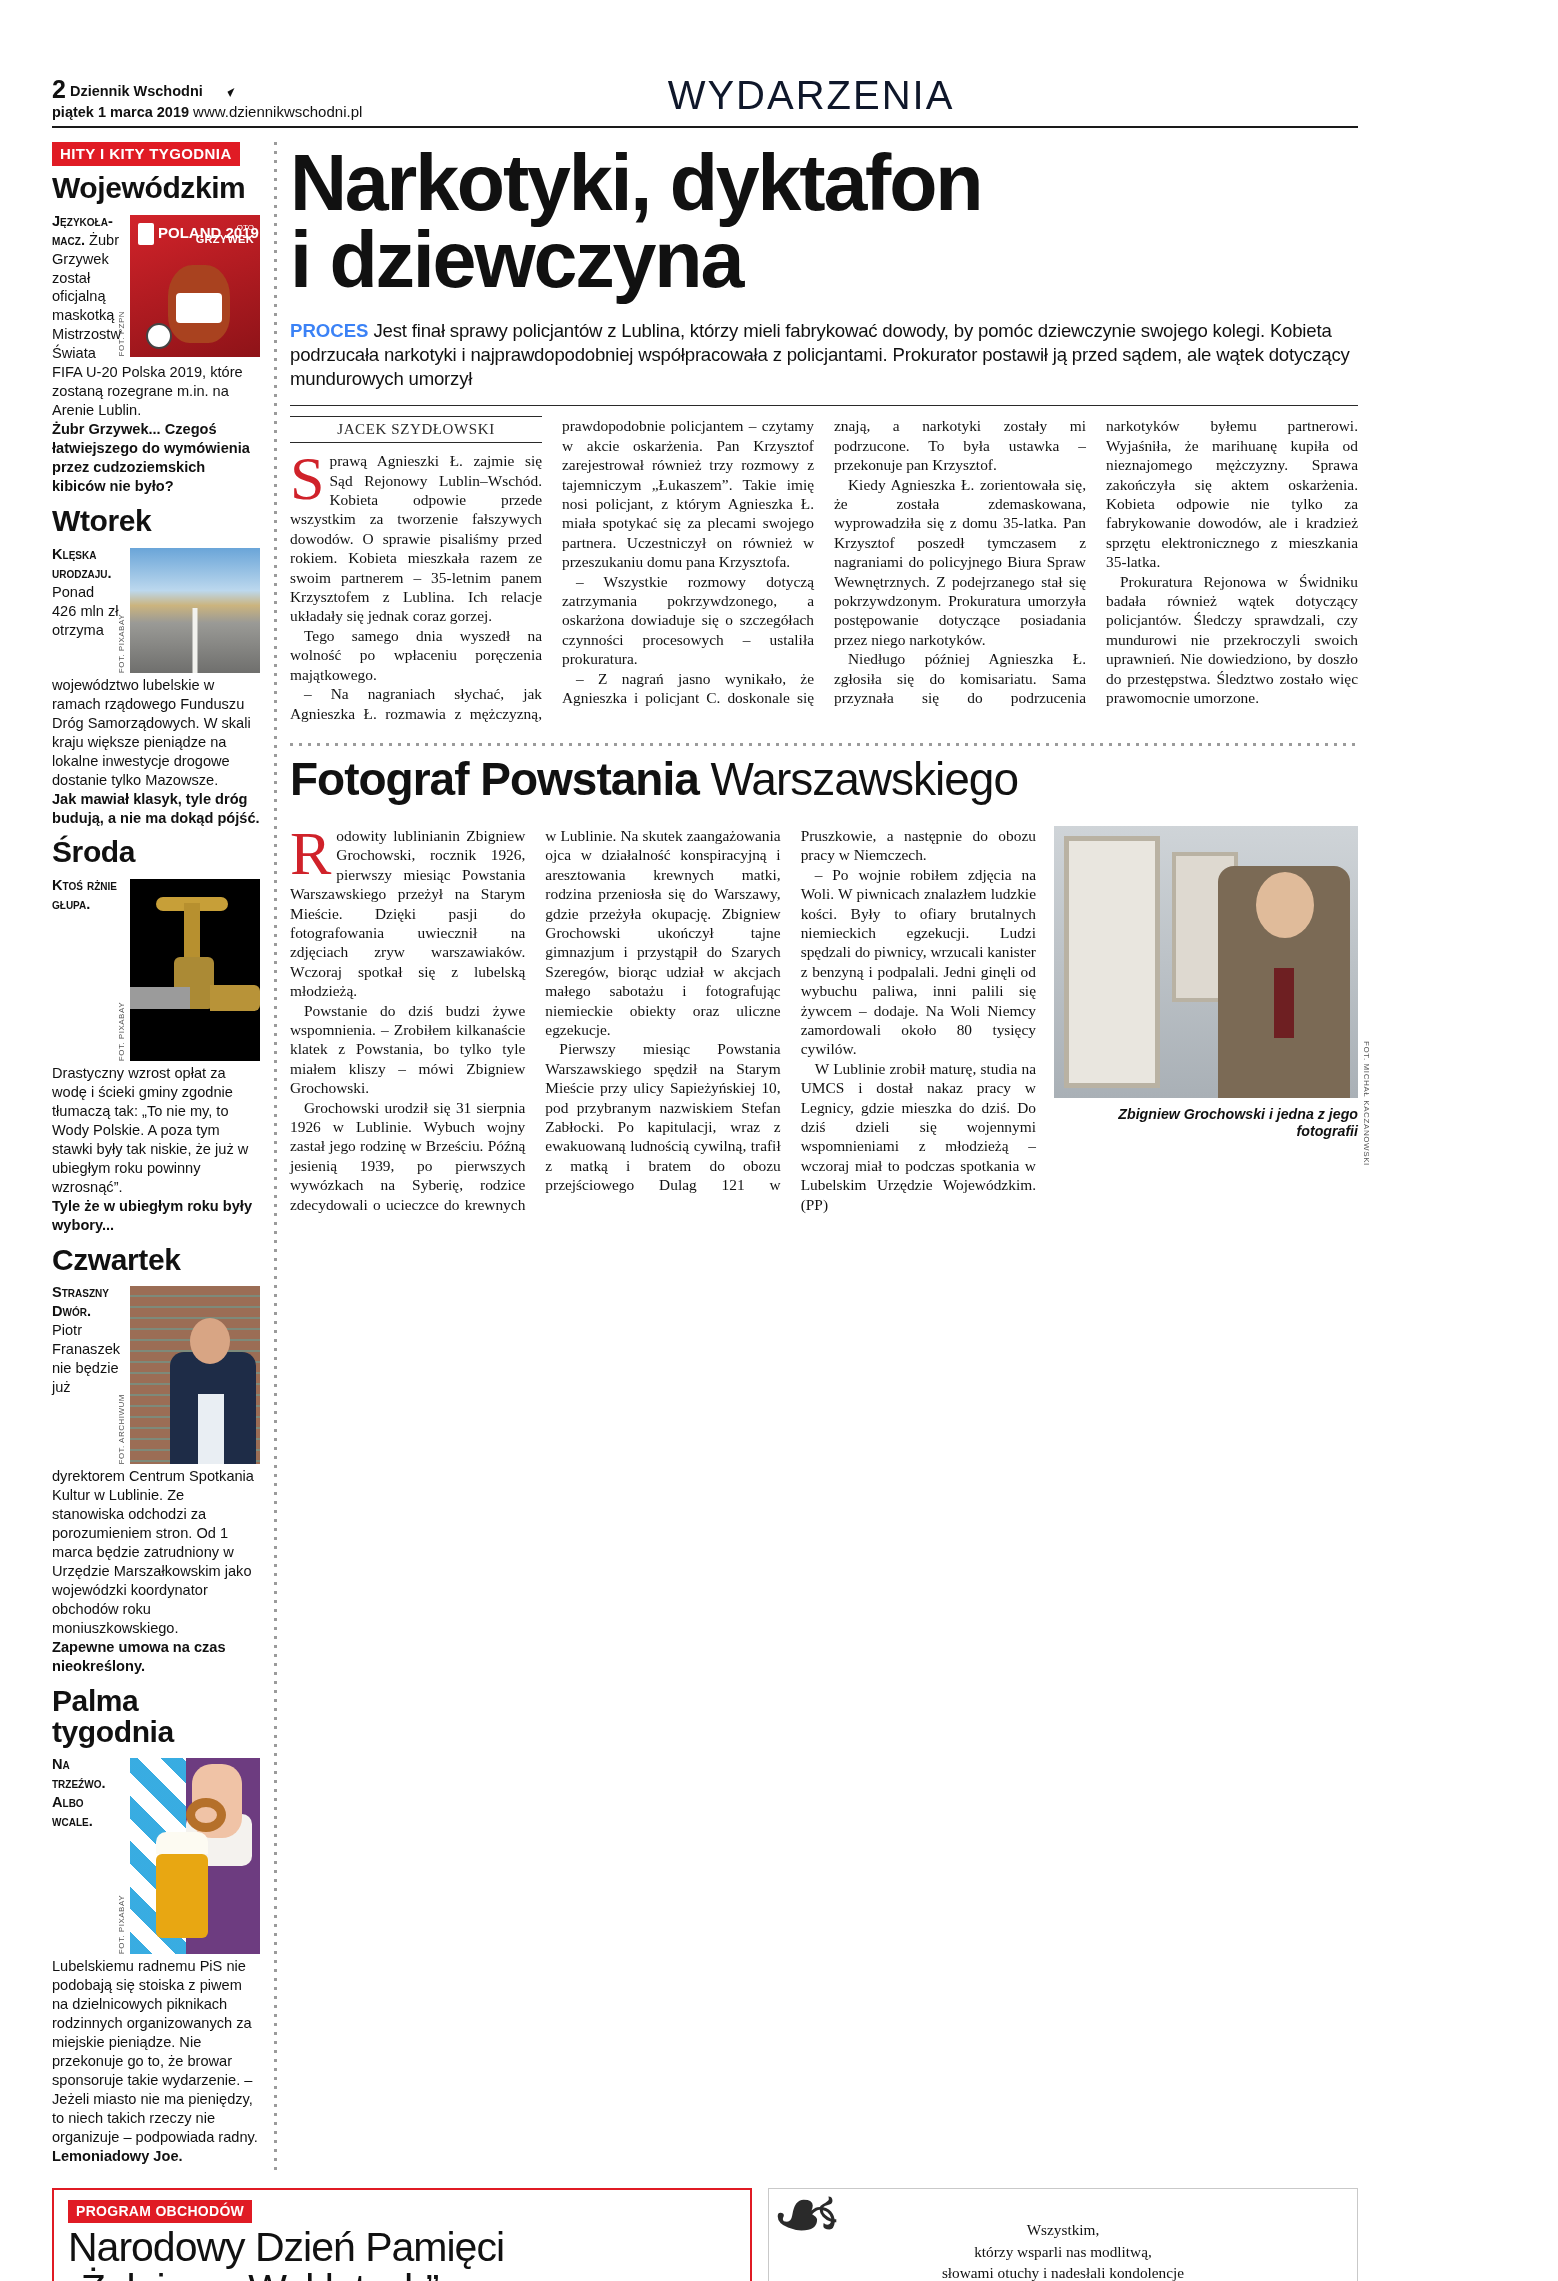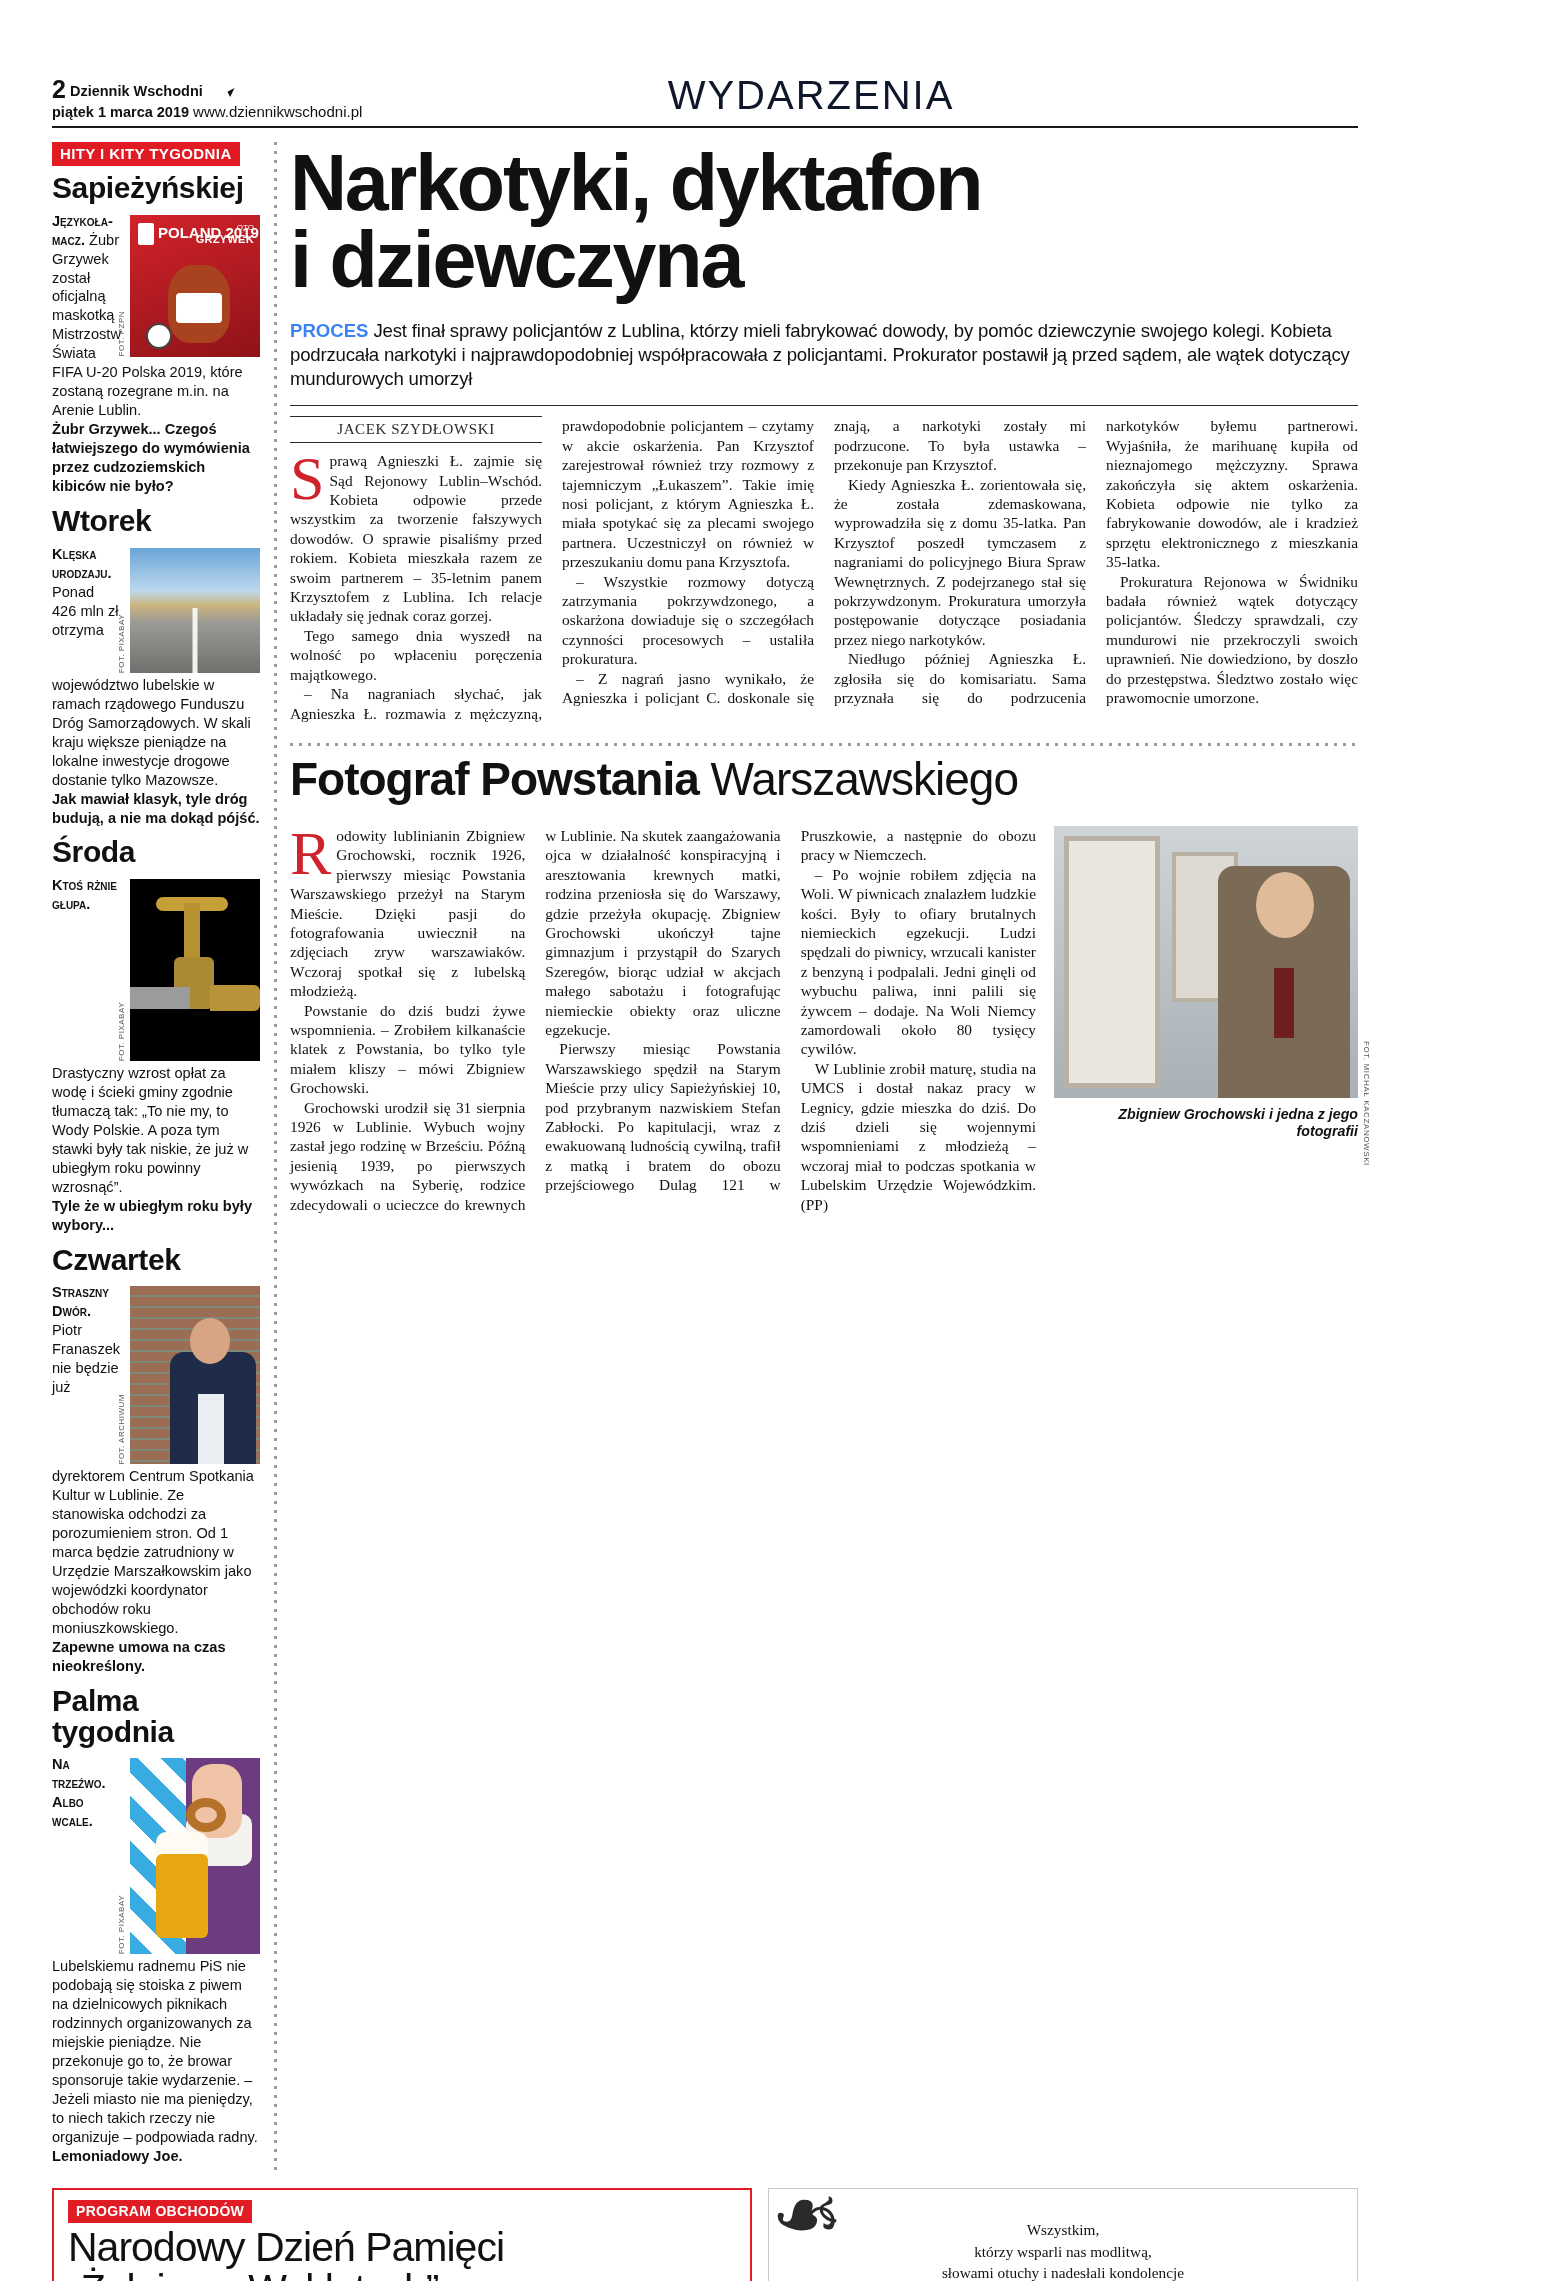--- a/index.html
+++ b/index.html
@@ -175,21 +175,21 @@
   <div class="mh-rule"></div>
   <div class="cursor"></div>
 
   <div class="body-grid">
 
     <div class="col-left">
       <div class="kicker-red">HITY I KITY TYGODNIA</div>
 
       
       <div class="rail-block">
-        <div class="day-head first">Sapieżyńskiej</div>
+        <div class="day-head first">Wojewódzkim</div>
         <div class="rail-figure">
           <div class="ph ph-mascot">
             <div class="badge"></div>
             <div class="plname">POLAND 2019</div>
             <div class="oto">
               <span>OTO</span>
               <b>GRZYWEK</b>
             </div>
             <div class="bear"></div>
             <div class="shirt"></div>

